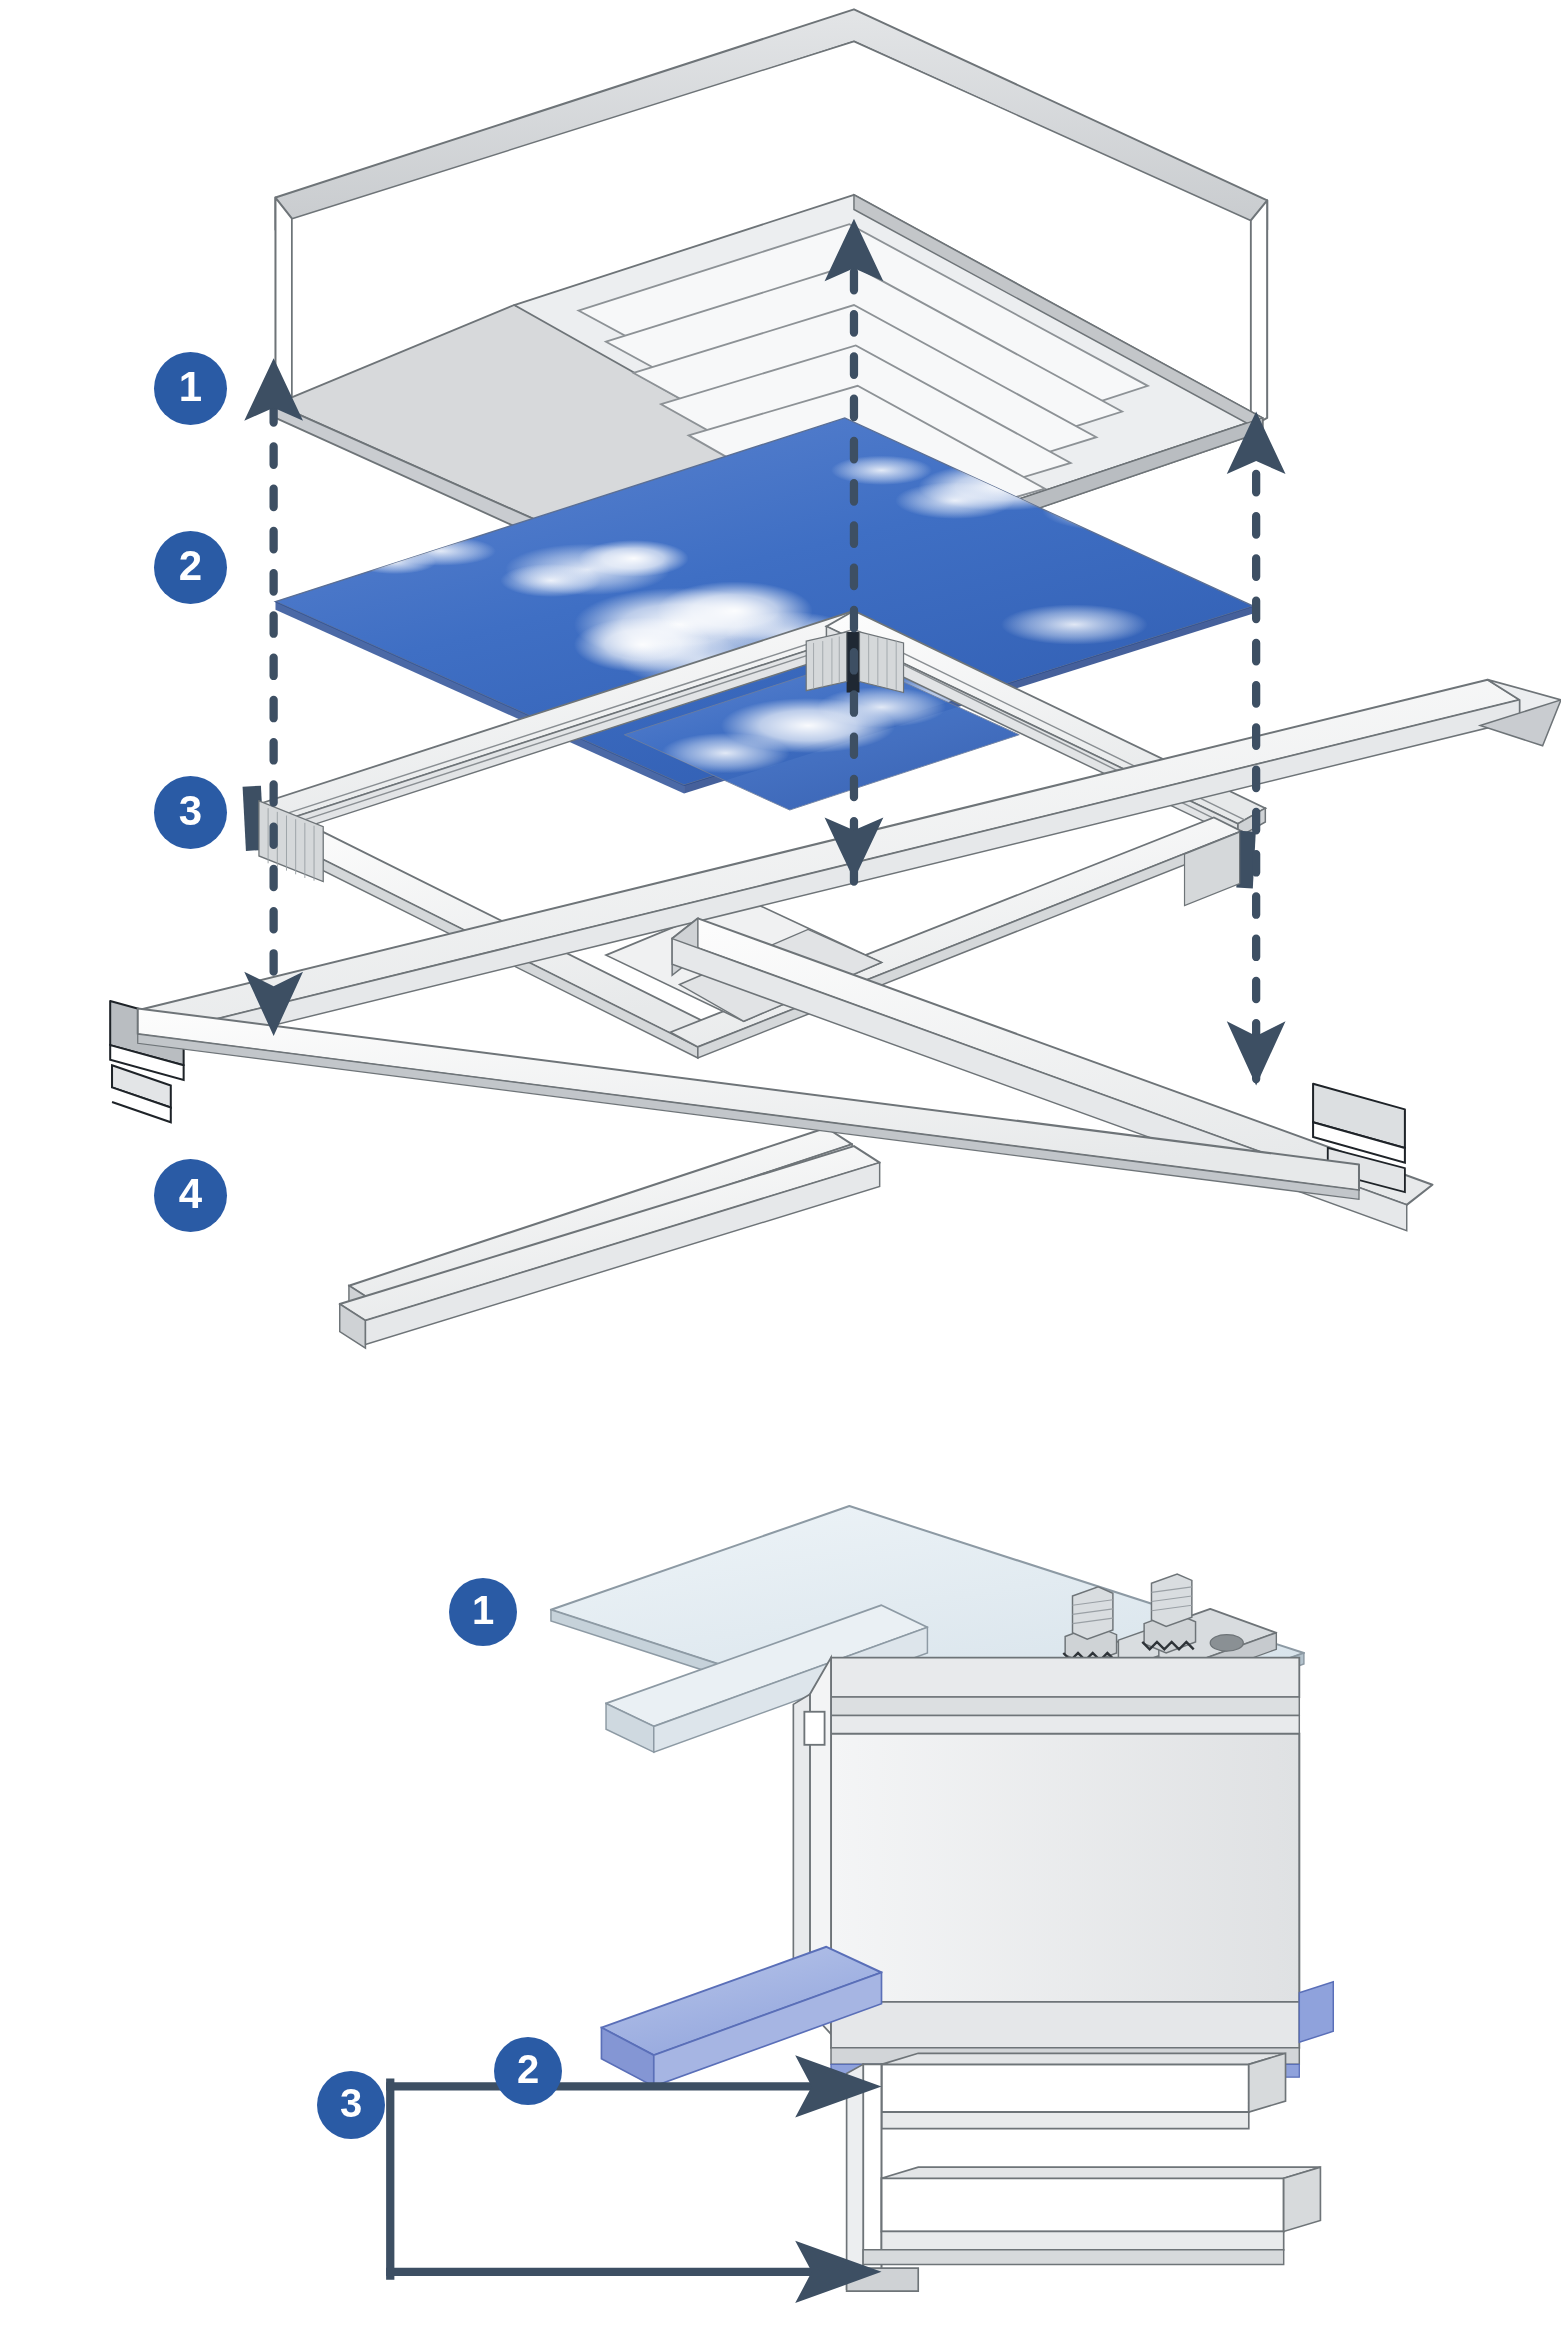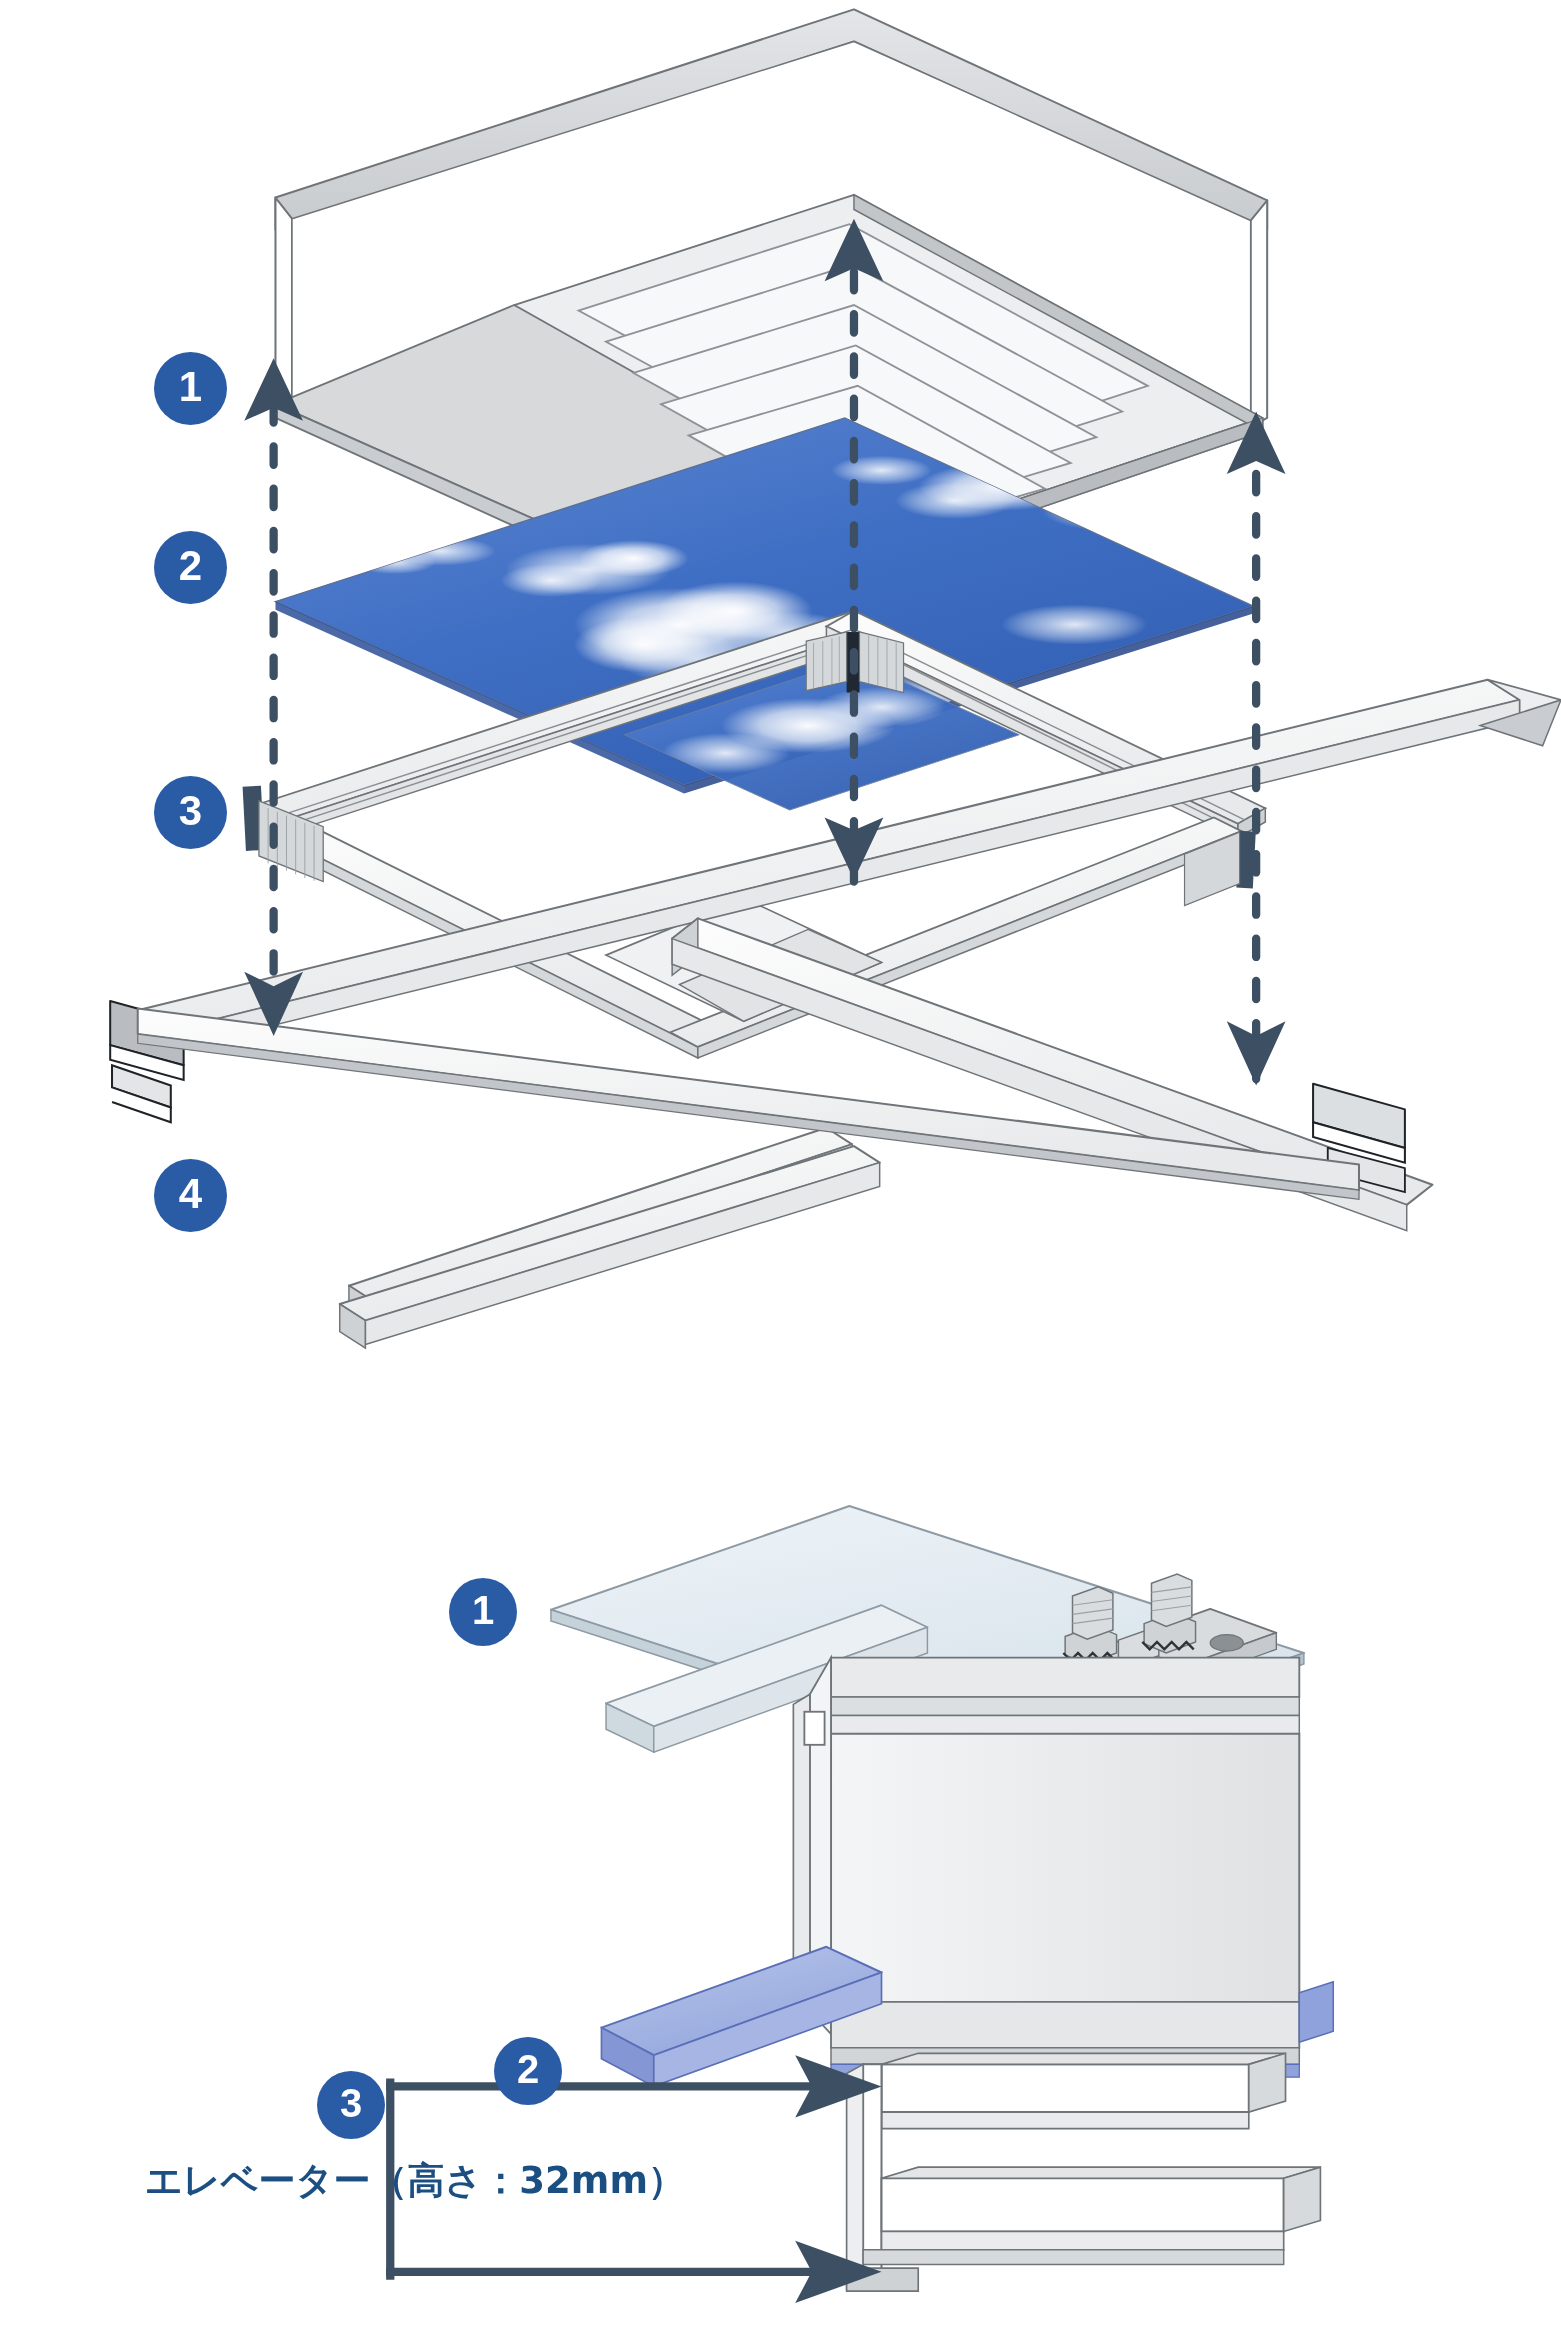--- a/index.html
+++ b/index.html
@@ -407,16 +407,15 @@
   <div class="badge" style="--badge:#2a5ba5;left:449px;top:1578px;width:68px;height:68px;font-size:40px;">
     <span>1</span>
   </div>
   <div class="badge" style="--badge:#2a5ba5;left:494px;top:2037px;width:68px;height:68px;font-size:40px;">
     <span>2</span>
   </div>
   <div class="badge" style="--badge:#2a5ba5;left:317px;top:2071px;width:68px;height:68px;font-size:40px;">
     <span>3</span>
   </div>
 
-  <div class="calloutText" style="left:145px;top:2156px;font-size:37px;">エレベーター（高さ：32mm）</div>
 
 </div>
 
 
 </body></html>

